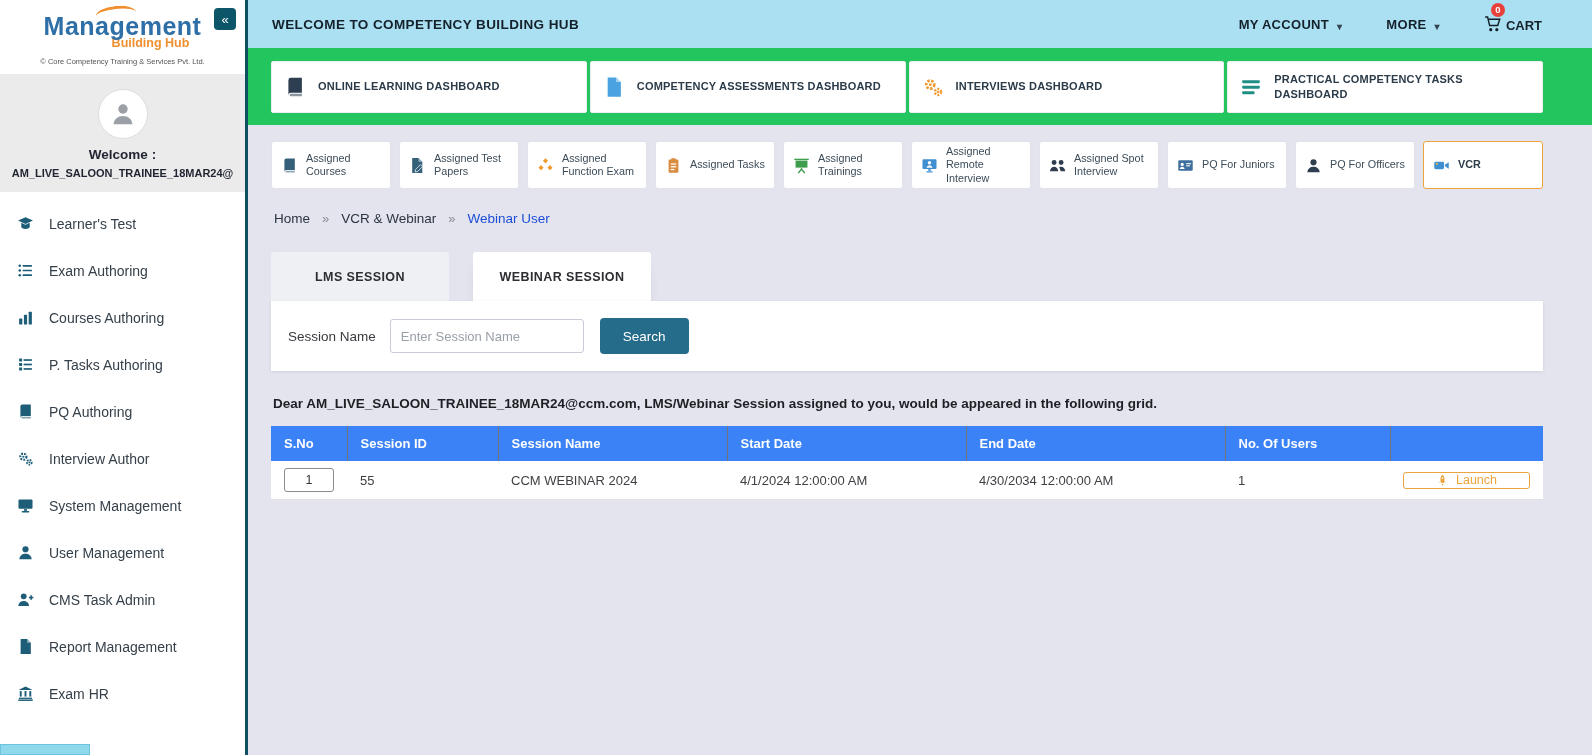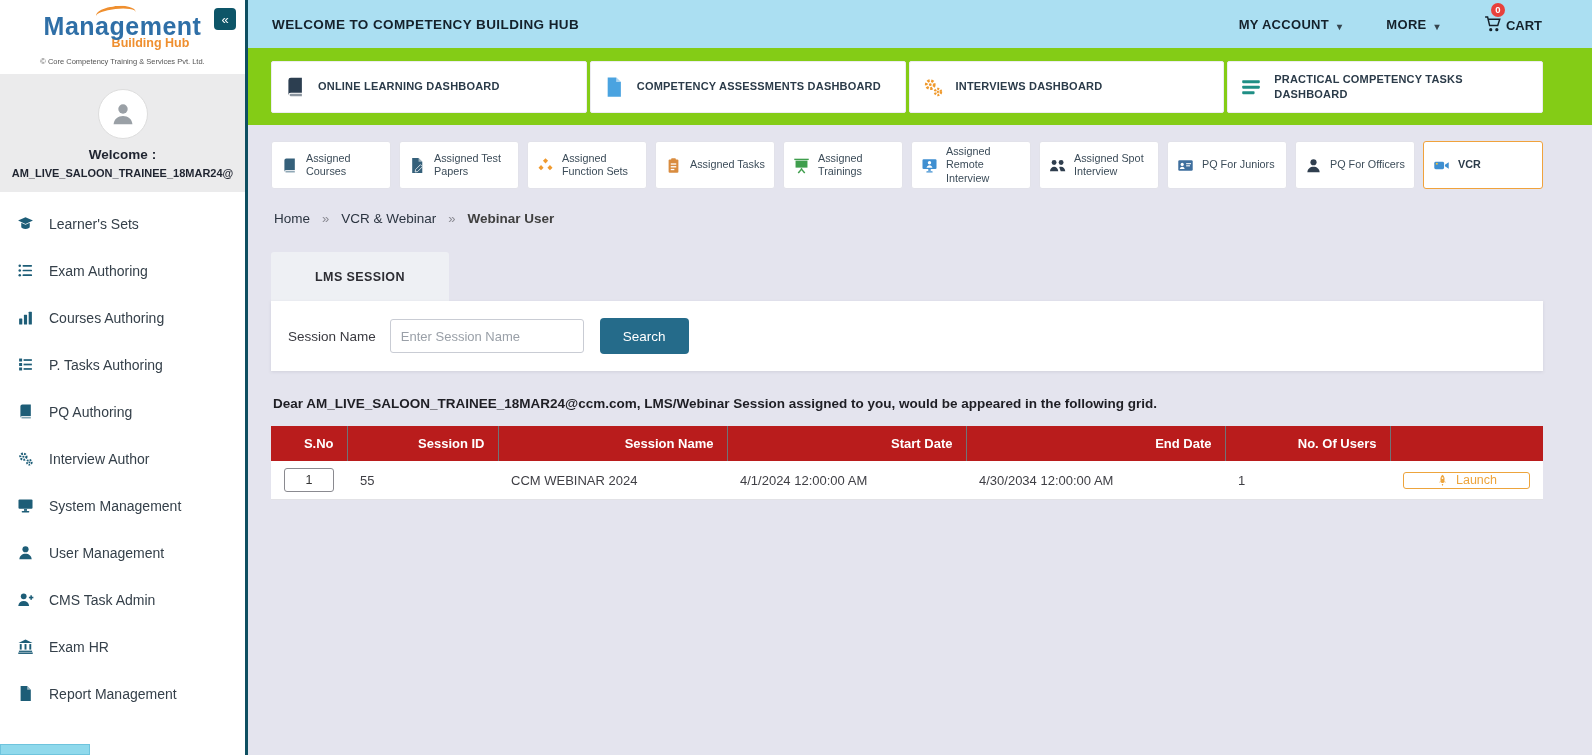--- a/index.html
+++ b/index.html
@@ -32,54 +32,54 @@
   .topbar{height:48px;background:#abdff2;display:flex;align-items:center;padding:0 50px 0 24px;flex-shrink:0}
   .topbar-title{font-size:13.5px;font-weight:700;color:#14212b;letter-spacing:.4px}
   .topbar-right{margin-left:auto;display:flex;align-items:center;gap:44px}
   .topbar-link{display:flex;align-items:flex-end;gap:8px;font-size:13px;font-weight:700;color:#14212b;cursor:pointer;letter-spacing:.3px}
   .caret{font-size:10px;color:#35454f}
   .cart{display:flex;align-items:flex-end;gap:4px;cursor:pointer;position:relative;font-size:13px;font-weight:700;color:#14212b}
   .cart .ic{width:18px;height:18px;color:#14212b}
   .cart-badge{position:absolute;top:-12px;left:7px;background:#e8413c;color:#fff;font-size:9.5px;font-weight:700;min-width:14px;height:14px;border-radius:7px;line-height:14px;text-align:center}
 
   
-  .dash-row{background:#84cc16;padding:13px 49px 12px 23px;display:flex;gap:3px;flex-shrink:0}
+  .dash-row{background:#22c55e;padding:13px 49px 12px 23px;display:flex;gap:3px;flex-shrink:0}
   .dash-card{flex:1;height:52px;border:1px solid #ececf1;border-radius:2px;display:flex;align-items:center;gap:12px;padding:0 12px;background:#fff;cursor:pointer;box-sizing:border-box}
   .dash-card .ic{width:22px;height:22px}
   .dash-label{font-size:11px;font-weight:700;color:#2b3b49;letter-spacing:.2px;line-height:1.4}
 
   
   .subtab-row{display:flex;gap:8px;margin:16px 49px 0 23px}
   .subtab{flex:1;background:#fff;border:1px solid #e2e2ea;border-radius:3px;height:48px;display:flex;align-items:center;gap:8px;padding:0 9px;cursor:pointer;box-sizing:border-box}
   .subtab .ic{width:17px;height:17px}
   .subtab-label{font-size:10.8px;color:#3c4c59;font-weight:500;line-height:1.25}
   .subtab.active{border:1px solid #f0a23c}
   .subtab.active .subtab-label{font-weight:700;color:#2b3b49}
 
   
   .breadcrumb{display:flex;align-items:center;gap:12px;margin:22px 49px 0 26px;font-size:13.5px}
   .crumb{cursor:pointer;color:#2b3440;font-weight:500}
-  .crumb.current{color:#404040;cursor:default;font-weight:700}
+  .crumb.current{color:#1d4ed8;cursor:default;font-weight:400}
   .crumb-sep{color:#8a8a92;font-size:13px}
 
   
   .session-tabs{display:flex;gap:24px;margin:26px 49px 0 23px}
   .stab{width:178px;height:49px;display:flex;align-items:center;justify-content:center;font-size:12.5px;font-weight:700;letter-spacing:.4px;color:#2d2d33;cursor:pointer;border-radius:3px 3px 0 0;box-sizing:border-box}
   .stab.lms{background:#eef0f4}
   .stab.webinar{background:#fff;box-shadow:0 10px 14px -8px rgba(100,100,120,.45)}
   .search-panel{background:#fff;margin:0 49px 0 23px;height:70px;display:flex;align-items:center;padding:0 17px;box-shadow:0 1px 3px rgba(120,120,140,.18)}
   .search-label{font-size:13.5px;color:#3a3a40;margin-right:14px}
   .search-input{width:172px;height:32px;border:1px solid #c9ccd4;border-radius:3px;padding:0 10px;font-size:13px;color:#333;outline:none;background:#fff}
   .search-input::placeholder{color:#9aa0a8}
   .search-btn{margin-left:16px;height:36px;padding:0 23px;background:#256b8a;color:#fff;border:none;border-radius:4px;font-size:13.5px;font-weight:500;cursor:pointer}
 
   
   .notice{margin:25px 49px 0 25px;font-size:13.5px;font-weight:700;color:#1e1e24}
   .grid-table{margin:15px 49px 0 23px;border-collapse:collapse;width:calc(100% - 72px);background:#fff;table-layout:fixed}
-  .grid-table th{background:#b91c1c;color:#fff;font-size:13px;font-weight:700;text-align:right;padding:10px 13px;border-right:1px solid #707377}
+  .grid-table th{background:#3b82f6;color:#fff;font-size:13px;font-weight:700;text-align:left;padding:10px 13px;border-right:1px solid #707377}
   .grid-table th:last-child{border-right:none}
   .grid-table td{padding:7px 13px;font-size:13px;color:#3f3f45;background:#fff;border-bottom:1px solid #e2e2e6;vertical-align:middle}
   .sno-pill{display:block;width:100%;box-sizing:border-box;text-align:center;border:1px solid #8a8a90;border-radius:3px;padding:4px 0;font-size:12.5px;color:#333;cursor:pointer;background:#fff}
   .launch-btn{display:flex;align-items:center;justify-content:center;gap:7px;width:100%;border:1px solid #eda43c;background:#fff;color:#eda43c;border-radius:3px;height:17px;font-size:12.5px;cursor:pointer;box-sizing:border-box}
   .launch-btn .ic{width:13px;height:13px}
 </style>
 </head>
 <body>
 
 <svg width="0" height="0" style="position:absolute" aria-hidden="true">
@@ -270,21 +270,21 @@
       <div class="welcome-user">AM_LIVE_SALOON_TRAINEE_18MAR24@</div>
     </div>
 
     <nav class="menu">
       <div class="menu-item">
           <span class="ic">
             <svg>
               <use href="#i-grad"></use>
             </svg>
           </span>
-          <span class="menu-label">Learner's Sets</span>
+          <span class="menu-label">Learner's Test</span>
         </div>
       <div class="menu-item">
           <span class="ic">
             <svg>
               <use href="#i-list"></use>
             </svg>
           </span>
           <span class="menu-label">Exam Authoring</span>
         </div>
       <div class="menu-item">
@@ -339,32 +339,32 @@
           <span class="ic">
             <svg>
               <use href="#i-useradd"></use>
             </svg>
           </span>
           <span class="menu-label">CMS Task Admin</span>
         </div>
       <div class="menu-item">
           <span class="ic">
             <svg>
+              <use href="#i-file"></use>
+            </svg>
+          </span>
+          <span class="menu-label">Report Management</span>
+        </div>
+      <div class="menu-item">
+          <span class="ic">
+            <svg>
               <use href="#i-bank"></use>
             </svg>
           </span>
           <span class="menu-label">Exam HR</span>
-        </div>
-      <div class="menu-item">
-          <span class="ic">
-            <svg>
-              <use href="#i-file"></use>
-            </svg>
-          </span>
-          <span class="menu-label">Report Management</span>
         </div>
     </nav>
 
     <div class="sidebar-hscroll"></div>
   </aside>
 
   <main class="content">
 
     <header class="topbar">
       <span class="topbar-title">WELCOME TO COMPETENCY BUILDING HUB</span>
@@ -440,21 +440,21 @@
             </svg>
           </span>
           <span class="subtab-label">Assigned Test Papers</span>
         </div>
       <div class="subtab">
           <span class="ic" style="color:#f09a2e">
             <svg>
               <use href="#i-diamonds"></use>
             </svg>
           </span>
-          <span class="subtab-label">Assigned Function Sets</span>
+          <span class="subtab-label">Assigned Function Exam</span>
         </div>
       <div class="subtab">
           <span class="ic" style="color:#d98c3f">
             <svg>
               <use href="#i-clip"></use>
             </svg>
           </span>
           <span class="subtab-label">Assigned Tasks</span>
         </div>
       <div class="subtab">
@@ -510,20 +510,21 @@
     <div class="breadcrumb">
       <span class="crumb">Home</span>
       <span class="crumb-sep">»</span>
       <span class="crumb">VCR &amp; Webinar</span>
       <span class="crumb-sep">»</span>
       <span class="crumb current">Webinar User</span>
     </div>
 
     <div class="session-tabs">
       <div class="stab lms">LMS SESSION</div>
+      <div class="stab webinar">WEBINAR SESSION</div>
     </div>
 
     <div class="search-panel">
       <span class="search-label">Session Name</span>
       <input class="search-input" type="text" placeholder="Enter Session Name" style="">
       <button class="search-btn">Search</button>
     </div>
 
     <p class="notice">Dear AM_LIVE_SALOON_TRAINEE_18MAR24@ccm.com, LMS/Webinar Session assigned to you, would be appeared in the following grid.</p>
 

